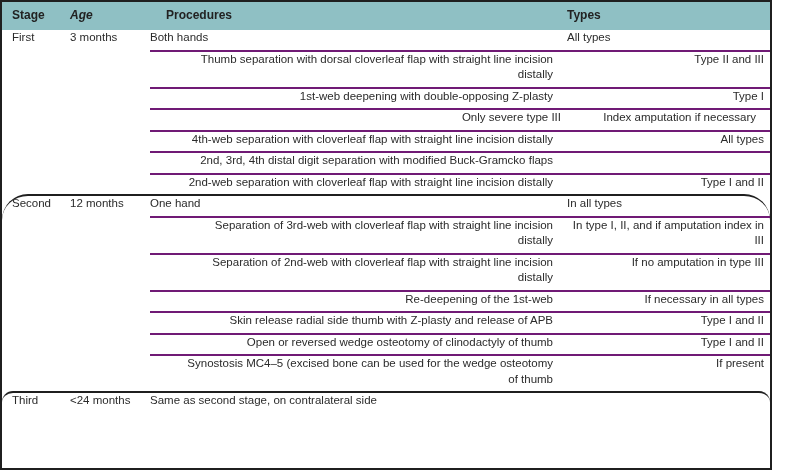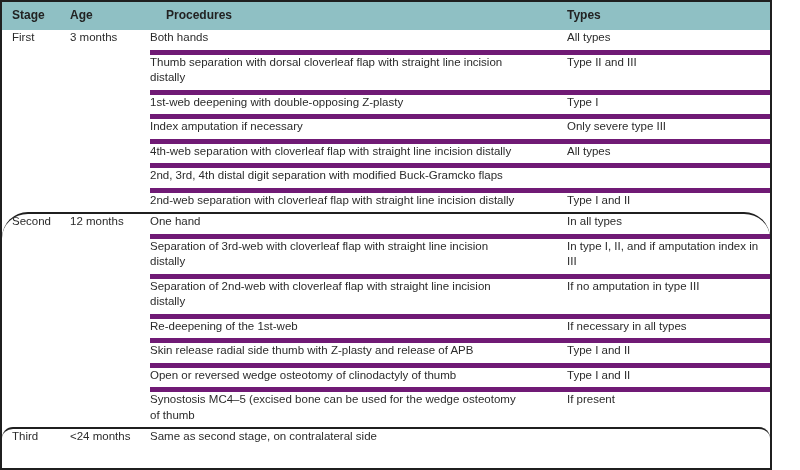--- a/index.html
+++ b/index.html
@@ -24,40 +24,40 @@
     grid-template-columns: 58px 90px 417px 1fr;
     background: #8fc0c4;
     height: 28px;
     flex: 0 0 28px;
     align-items: center;
     font-weight: bold;
     font-size: 12px;
     color: #222222;
   }
   .header .h-stage { padding-left: 10px; }
-  .header .h-age { padding-left: 10px; }
+  .header .h-age { padding-left: 10px; font-style: italic; }
   .header .h-proc { padding-left: 16px; }
   .header .h-types { padding-left: 0; }
   .body { flex: 1 1 auto; display: flex; flex-direction: column; }
   .group {
     display: grid;
     grid-template-columns: 58px 90px 1fr;
     align-items: start;
   }
   .group + .group { border-top: 2px solid #1f1f1f; border-radius: 26px; }
   .cell { padding-bottom: 4px; }
   .stage-cell { padding-left: 10px; }
   .age-cell { padding-left: 10px; white-space: nowrap; }
   .rows { display: flex; flex-direction: column; }
   .subrow {
     display: grid;
     grid-template-columns: 417px 1fr;
     align-items: start;
   }
-  .subrow + .subrow { border-top: 5px solid #701a75; }
+  .subrow + .subrow { border-top: 2px solid #701a75; text-align: right; }
   .proc-cell { padding-right: 14px; white-space: pre-line; }
   .type-cell { padding-right: 6px; }
 </style>
 </head>
 <body>
 
 <div class="table" style="color: rgb(43, 43, 43);">
   <div class="header" style="background: rgb(143, 192, 196);">
     <div class="h-stage">Stage</div>
     <div class="h-age">Age</div>
@@ -76,22 +76,22 @@
           <div class="subrow">
             <div class="cell proc-cell">Thumb separation with dorsal cloverleaf flap with straight line incision
 distally</div>
             <div class="cell type-cell">Type II and III</div>
           </div>
           <div class="subrow">
             <div class="cell proc-cell">1st-web deepening with double-opposing Z-plasty</div>
             <div class="cell type-cell">Type I</div>
           </div>
           <div class="subrow">
+            <div class="cell type-cell">Only severe type III</div>
             <div class="cell proc-cell">Index amputation if necessary</div>
-            <div class="cell type-cell">Only severe type III</div>
           </div>
           <div class="subrow">
             <div class="cell proc-cell">4th-web separation with cloverleaf flap with straight line incision distally</div>
             <div class="cell type-cell">All types</div>
           </div>
           <div class="subrow">
             <div class="cell proc-cell">2nd, 3rd, 4th distal digit separation with modified Buck-Gramcko flaps</div>
           </div>
           <div class="subrow">
             <div class="cell proc-cell">2nd-web separation with cloverleaf flap with straight line incision distally</div>

